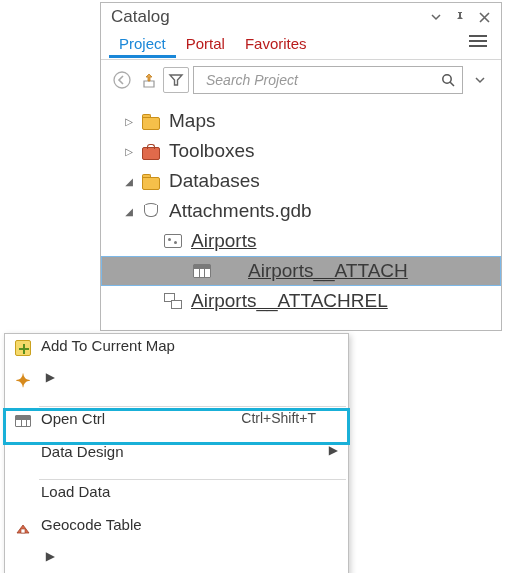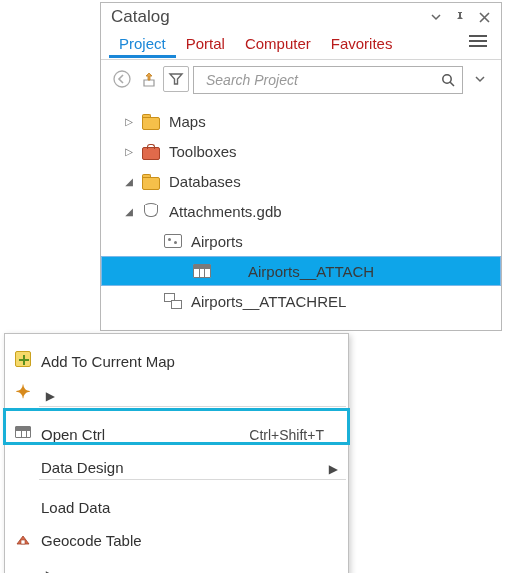--- a/index.html
+++ b/index.html
@@ -60,21 +60,21 @@
   }
   .tabs .spacer { flex: 1; }
   .hamburger {
     width: 22px; height: 22px;
     display: flex; flex-direction: column; justify-content: center; gap: 3px;
     margin-right: 2px;
   }
   .hamburger span { display:block; height:2px; background:#555; width:18px; }
   .toolbar {
     display: flex;
-    align-items: flex-start;
+    align-items: center;
     padding: 6px 8px;
     gap: 4px;
   }
   .tool-btn {
     width: 26px; height: 26px;
     border: 1px solid transparent;
     display: inline-flex; align-items:center; justify-content:center;
     border-radius: 2px;
     color: #777;
   }
@@ -101,41 +101,41 @@
   .tree {
     padding: 6px 0 14px 0;
   }
   .tree-row {
     display: flex;
     align-items: center;
     height: 30px;
     padding-left: 22px;
   }
   .tree-row.sel {
-    background: #0ea5e9;
+    background: #a3a3a3;
     border: 1px solid #7cb8e8;
     gap: 28px;
   }
   .exp {
     width: 12px; height:12px;
     margin-right: 6px;
     display:inline-flex; align-items:center; justify-content:center;
     color:#6a6a6a;
     font-size: 10px;
   }
   .exp.blank { visibility:hidden; }
   .ticon {
     width: 20px; height: 20px;
     margin-right: 8px;
     display:inline-flex; align-items:center; justify-content:center;
     font-size: 16px;
   }
-  .label { font-size: 15px; color:#3a3a3a; }
+  .label { font-size: 19px; color:#3a3a3a; }
   .indent-1 { padding-left: 22px; }
-  .indent-2 { padding-left: 44px; }
+  .indent-2 { padding-left: 44px; text-decoration: underline; }
 
   
   .folder-ic { width:18px; height:14px; position:relative; }
   .folder-ic::before {
     content:""; position:absolute; top:0; left:0; width:7px; height:3px;
     background:#f6c04a; border:1px solid #c98f1a; border-bottom:none;
     border-radius:2px 2px 0 0;
   }
   .folder-ic::after {
     content:""; position:absolute; top:3px; left:0; width:16px; height:11px;
@@ -197,30 +197,30 @@
     left: 4px;
     top: 333px;
     width: 345px;
     background: #fff;
     border: 1px solid #bfbfbf;
     box-shadow: 2px 2px 6px rgba(0,0,0,0.18);
     padding: 3px 0;
   }
   .menu-item {
     display: flex;
-    align-items: flex-end;
+    align-items: flex-start;
     height: 33px;
     padding: 0 10px 0 6px;
   }
   .menu-item .mi-icon {
     width: 24px; height: 22px; display:inline-flex; align-items:center; justify-content:center;
     margin-right: 6px;
   }
   .menu-item .mi-label { flex: 1; font-size: 15px; color:#323232; }
-  .menu-item .mi-shortcut { font-size: 14px; color:#4a4a4a; margin-right:0; }
+  .menu-item .mi-shortcut { font-size: 14px; color:#4a4a4a; margin-right:8px; }
   .menu-item .mi-arrow { width:14px; text-align:right; color:#4a4a4a; font-size:12px; }
   .menu-sep { height:1px; background:#d9d9d9; margin: 3px 2px 3px 34px; }
   .menu-item.highlight {
     outline: 3px solid #19b0d8;
     outline-offset: -1px;
   }
   .plus-ic {
     width:16px; height:16px; background:#f5d96a; border:1px solid #caa11f;
     position:relative; border-radius:2px;
   }
@@ -252,21 +252,20 @@
     <span class="tb-icon">
       <svg width="11" height="11" viewBox="0 0 11 11">
           <path d="M1 1 L10 10 M10 1 L1 10" stroke="#666" stroke-width="1.6"></path>
         </svg>
     </span>
   </div>
 
   <div class="tabs">
     <div class="tab active">Project</div>
     <div class="tab">Portal</div>
-    <div class="tab">Computer</div>
     <div class="tab">Favorites</div>
     <div class="spacer"></div>
     <div class="hamburger">
         <span></span>
         <span></span>
         <span></span>
       </div>
   </div>
 
   <div class="toolbar">

